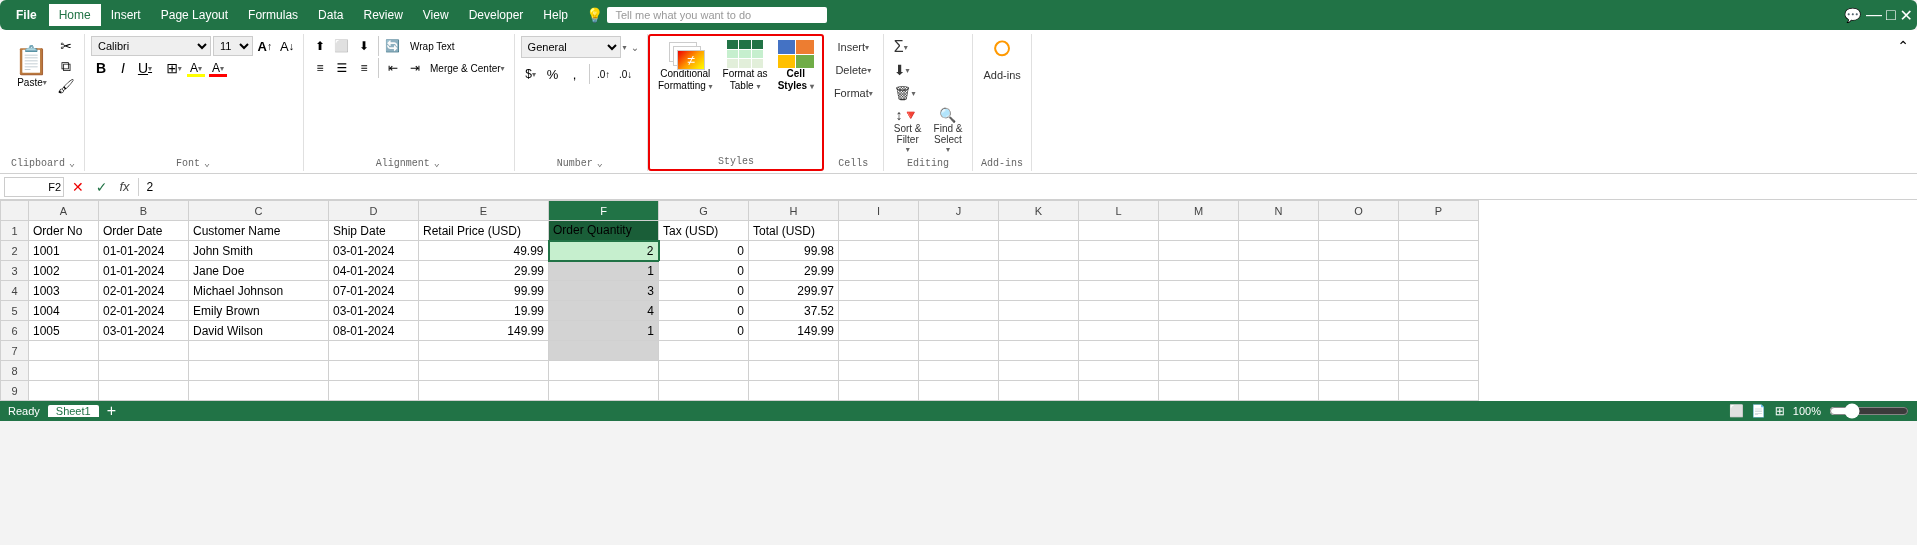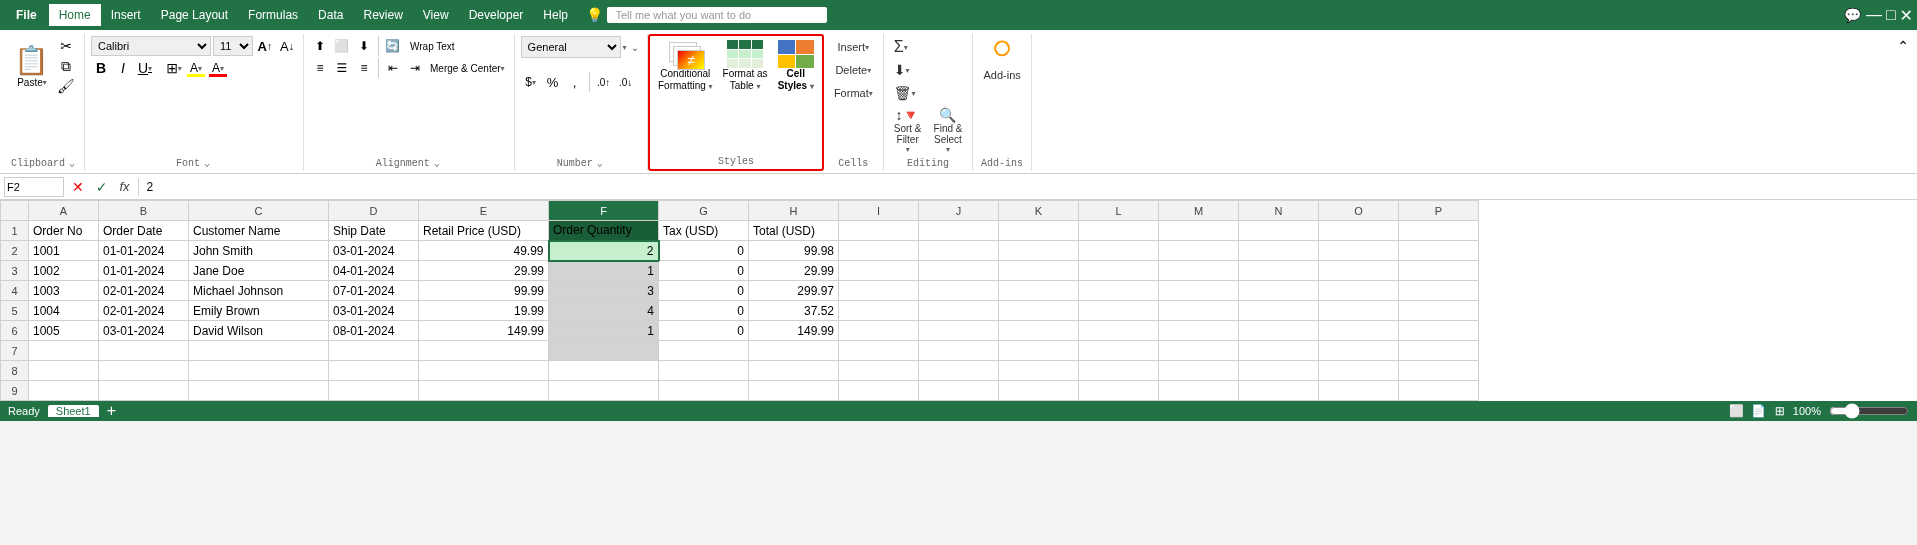--- a/index.html
+++ b/index.html
@@ -5,20 +5,21 @@
     * { box-sizing: border-box; margin: 0; padding: 0; }
     body { font-family: 'Segoe UI', Arial, sans-serif; font-size: 12px; background: #f3f3f3; overflow: hidden; }
 
     
     .menu-bar {
       display: flex;
       align-items: center;
       background: #217346;
       height: 30px;
       padding: 0 4px;
+      border-radius: 6px;
     }
     .menu-file {
       background: #217346;
       color: white;
       font-weight: bold;
       padding: 4px 12px;
       font-size: 12px;
       cursor: pointer;
       border: none;
     }
@@ -207,21 +208,21 @@
       border-bottom: 1px solid #d0d0d0;
       height: 26px;
       padding: 0 4px;
       gap: 4px;
     }
     .name-box {
       border: 1px solid #ccc;
       width: 60px;
       height: 20px;
       font-size: 11px;
-      text-align: left;
+      text-align: right;
       padding: 0 2px;
     }
     .formula-btn {
       color: #444;
       font-size: 14px;
       cursor: pointer;
       padding: 0 4px;
       line-height: 1;
     }
     .formula-input {
@@ -497,21 +498,21 @@
           </div>
         </div>
       </div>
       <div class="ribbon-group-label">
         <span>Alignment</span>
         <span class="expand-btn">⌄</span>
       </div>
     </div>
 
     <div class="ribbon-group">
-      <div style="display:flex; flex-direction:column; gap:14px;">
+      <div style="display:flex; flex-direction:column; gap:6px;">
         <div style="display:flex; align-items:center; gap:2px;">
           <select class="number-select">
             <option>General</option>
           </select>
           <span class="dropdown-arrow">▾</span>
           <span class="expand-btn">⌄</span>
         </div>
         <div style="display:flex; align-items:center; gap:2px;">
           <div class="small-icon-btn">
             <span style="font-size:12px;">$</span>

